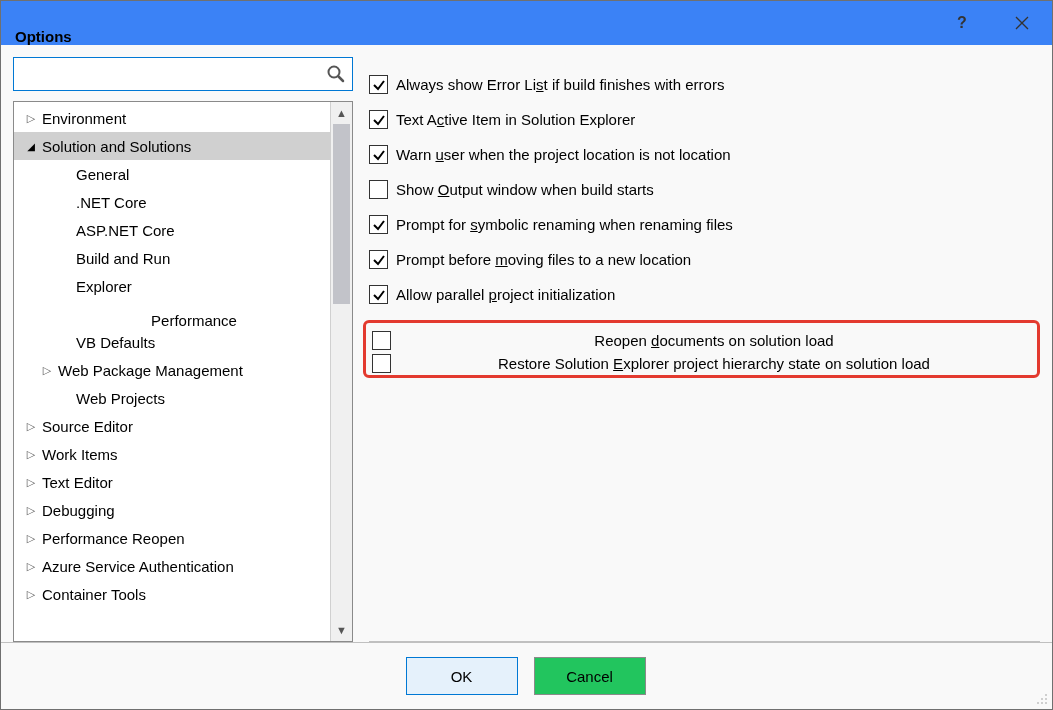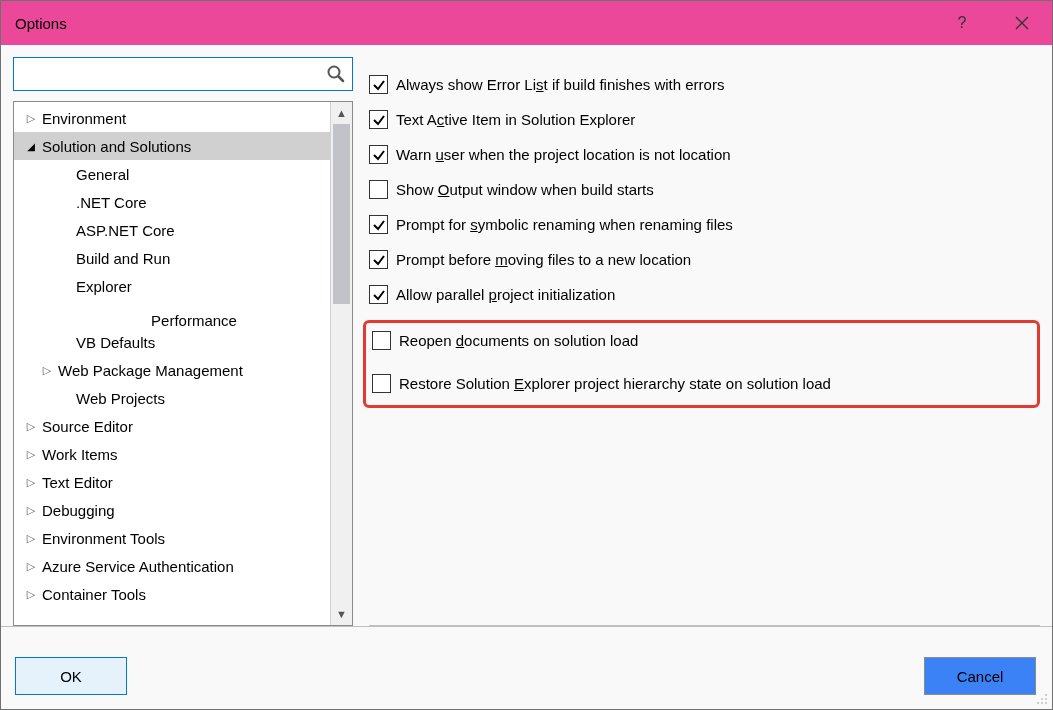--- a/index.html
+++ b/index.html
@@ -16,23 +16,24 @@
     border: 1px solid #707070;
     display: flex;
     flex-direction: column;
     position: relative;
     background: #fff;
   }
   
   .titlebar {
     height: 44px;
     display: flex;
-    align-items: center;
+    align-items: flex-end;
     padding-left: 14px;
-    background: #ec4899;
+    background: #3b82f6;
+    font-weight: bold;
   }
   .titlebar-title { flex: 1; font-size: 15px; }
   .title-btn {
     width: 60px;
     height: 44px;
     display: flex;
     align-items: center;
     justify-content: center;
     font-size: 16px;
     color: #333;
@@ -156,40 +157,41 @@
     display: inline-flex;
     align-items: center;
     justify-content: center;
     flex-shrink: 0;
   }
   .cb-box svg { display: block; }
   .opt-label { flex: 1; }
   .highlight-box {
     border: 3px solid #e33a2f;
     border-radius: 6px;
-    padding: 6px 8px 10px 6px;
+    padding: 6px 8px 0 6px;
     margin: 2px 0 0 -6px;
     display: flex;
     flex-direction: column;
-    gap: 20px;
+    gap: 0;
+    text-align: center;
   }
   .underline-letter { text-decoration: underline; }
   
   .footer {
     border-top: 1px solid #c0c0c0;
-    padding: 30px 16px 14px 14px;
-    display: flex;
-    justify-content: space-between;
+    padding: 14px 16px 14px 14px;
+    display: flex;
+    justify-content: center;
     gap: 16px;
     background: #f9f9f9;
   }
   .btn {
     width: 112px; height: 38px;
     border: 1px solid #8a8a8a;
-    background: #3b82f6;
+    background: #22c55e;
     display: flex; align-items:center; justify-content:center;
     font-size: 15px;
   }
   .btn.primary {
     border: 1.5px solid #0078d4;
     background: #e5f1fb;
   }
   .resize-grip {
     position: absolute;
     right: 4px; bottom: 4px;
@@ -282,21 +284,21 @@
             <div class="tree-item">
               <span class="arrow" style="font-size: 11px; color: rgb(85, 85, 85);">▷</span>
               <span class="label">Text Editor</span>
             </div>
             <div class="tree-item">
               <span class="arrow" style="font-size: 11px; color: rgb(85, 85, 85);">▷</span>
               <span class="label">Debugging</span>
             </div>
             <div class="tree-item">
               <span class="arrow" style="font-size: 11px; color: rgb(85, 85, 85);">▷</span>
-              <span class="label">Environment Tools</span>
+              <span class="label">Performance Reopen</span>
             </div>
             <div class="tree-item">
               <span class="arrow" style="font-size: 11px; color: rgb(85, 85, 85);">▷</span>
               <span class="label">Azure Service Authentication</span>
             </div>
             <div class="tree-item">
               <span class="arrow" style="font-size: 11px; color: rgb(85, 85, 85);">▷</span>
               <span class="label">Container Tools</span>
             </div>
           </div>

